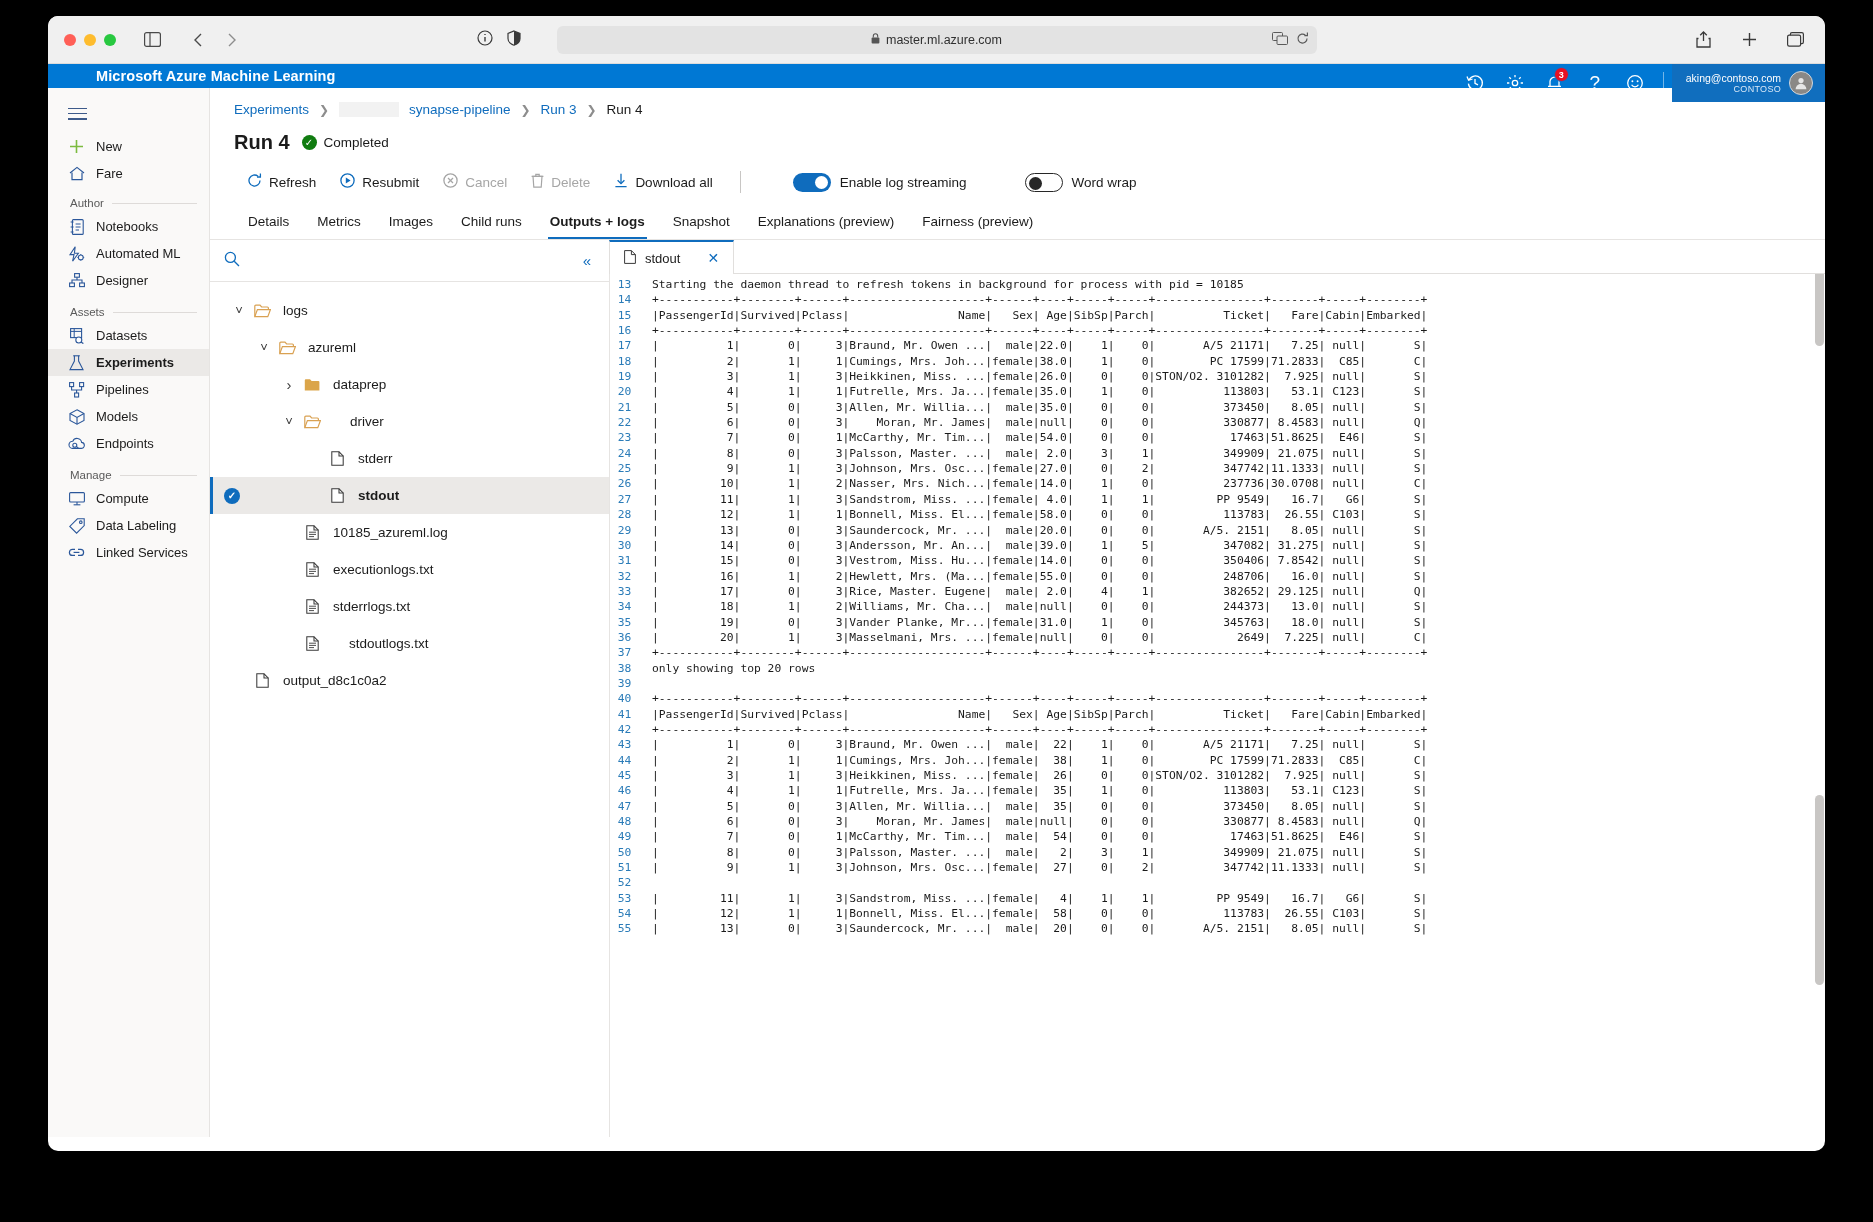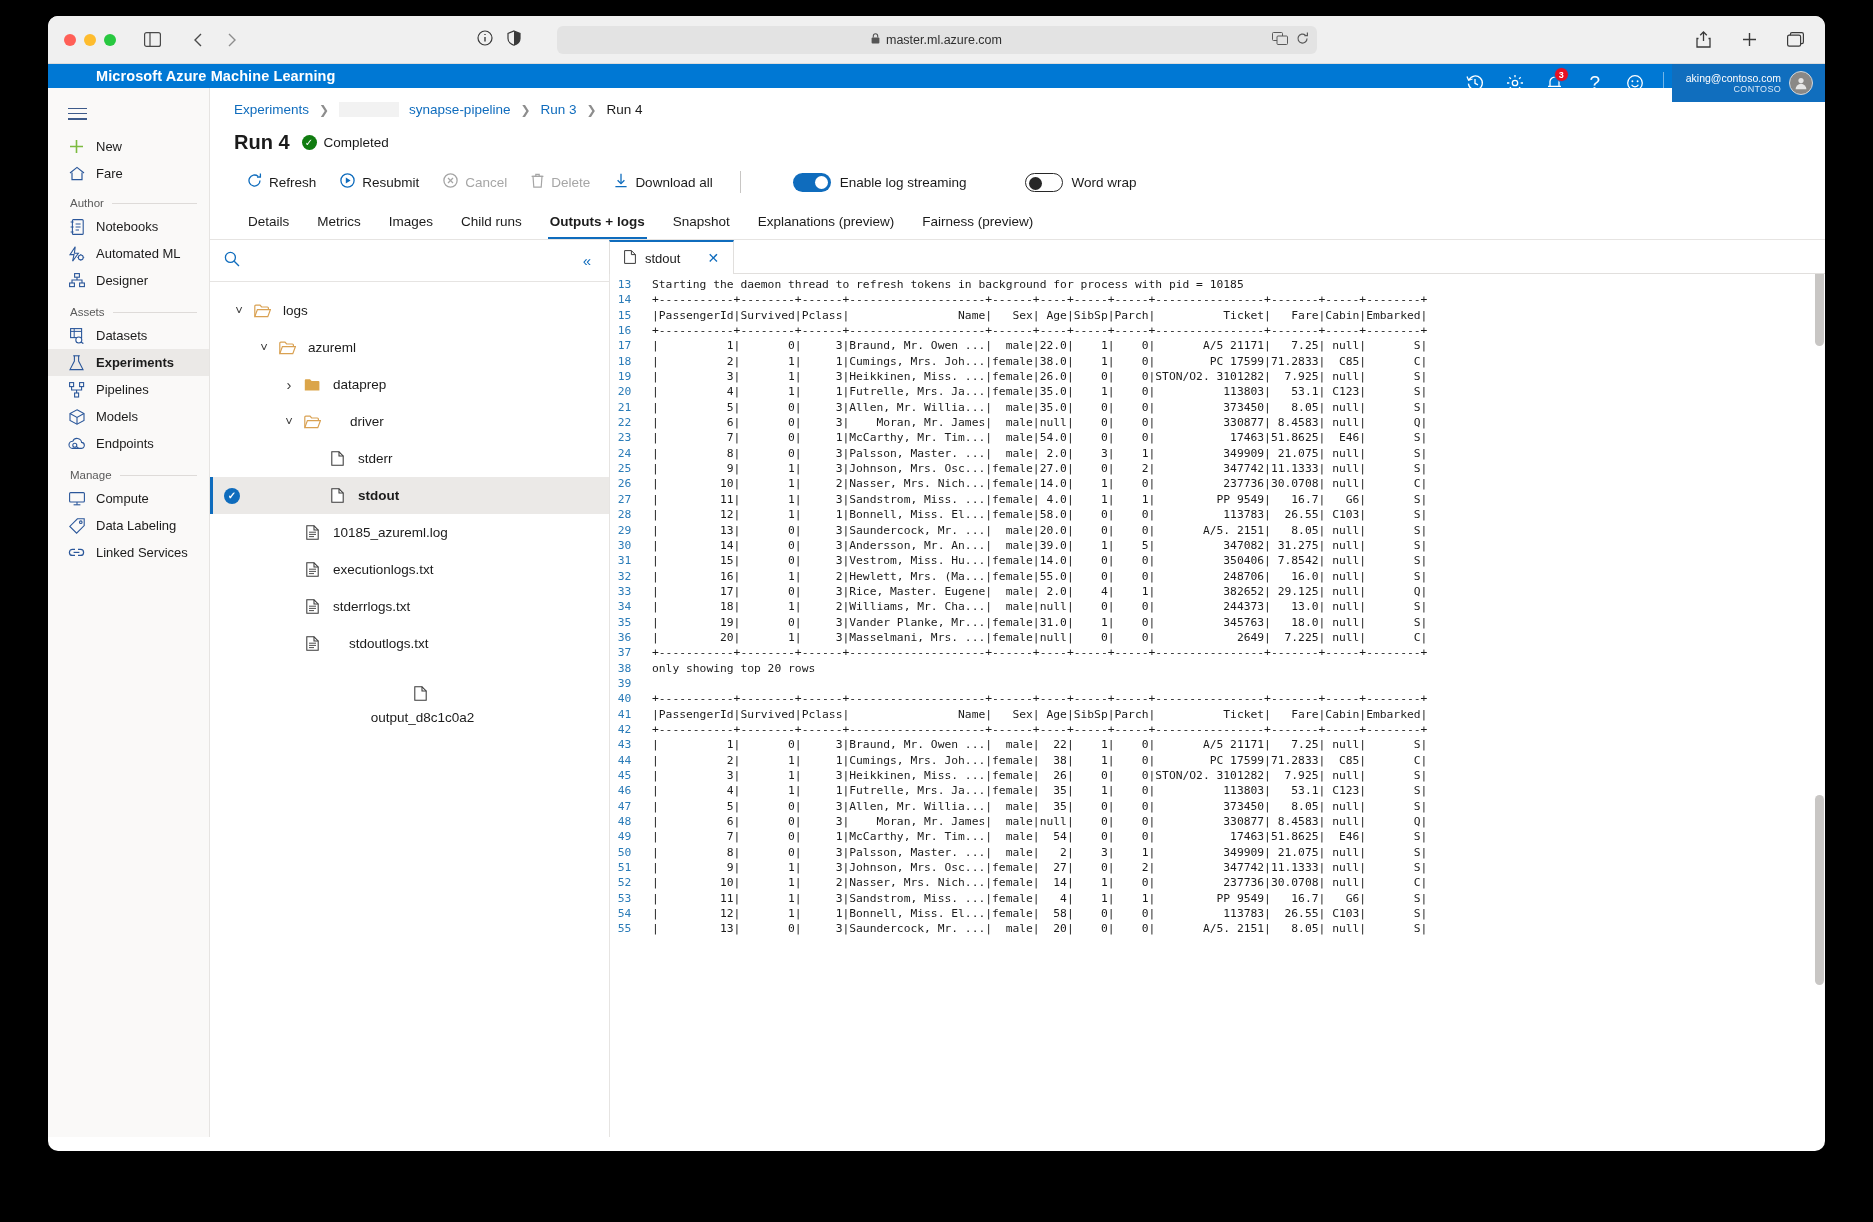--- a/index.html
+++ b/index.html
@@ -802,21 +802,21 @@
                     <svg width="13" height="15" viewBox="0 0 13 15">
                       <path d="M0.8 0.8 H8 L12.2 5 V14.2 H0.8 Z" fill="#fff" stroke="#3a3a3a" stroke-width="1.05"></path>
                       <polyline points="8,0.8 8,5 12.2,5" fill="none" stroke="#3a3a3a" stroke-width="1.05"></polyline>
                       <line x1="3" y1="7.2" x2="10" y2="7.2" stroke="#3a3a3a" stroke-width=".9"></line>
                       <line x1="3" y1="9.4" x2="10" y2="9.4" stroke="#3a3a3a" stroke-width=".9"></line>
                       <line x1="3" y1="11.6" x2="8" y2="11.6" stroke="#3a3a3a" stroke-width=".9"></line>
                     </svg>
                   </span>
                   <span style="margin-left: 20px; text-align: center;">stdoutlogs.txt</span>
                 </div>
-                <div class="ft-row" style="padding-left: 22px; flex-direction: column;">
+                <div class="ft-row" style="padding-left: 22px;">
                   <span class="chev blank" style="font-size: 15px; line-height: 1;">›</span>
                   <span class="file-ico">
                     <svg width="13" height="15" viewBox="0 0 13 15">
                       <path d="M0.8 0.8 H8 L12.2 5 V14.2 H0.8 Z" fill="#fff" stroke="#3a3a3a" stroke-width="1.05"></path>
                       <polyline points="8,0.8 8,5 12.2,5" fill="none" stroke="#3a3a3a" stroke-width="1.05"></polyline>
                     </svg>
                   </span>
                   <span style="margin-left: 4px;">output_d8c1c0a2</span>
                 </div>
               </div>
@@ -868,21 +868,21 @@
                 <div class="log-line"><span class="ln">42</span><span class="lt">+-----------+--------+------+--------------------+------+----+-----+-----+----------------+-------+-----+--------+</span></div>
                 <div class="log-line"><span class="ln">43</span><span class="lt">|          1|       0|     3|Braund, Mr. Owen ...|  male|  22|    1|    0|       A/5 21171|   7.25| null|       S|</span></div>
                 <div class="log-line"><span class="ln">44</span><span class="lt">|          2|       1|     1|Cumings, Mrs. Joh...|female|  38|    1|    0|        PC 17599|71.2833|  C85|       C|</span></div>
                 <div class="log-line"><span class="ln">45</span><span class="lt">|          3|       1|     3|Heikkinen, Miss. ...|female|  26|    0|    0|STON/O2. 3101282|  7.925| null|       S|</span></div>
                 <div class="log-line"><span class="ln">46</span><span class="lt">|          4|       1|     1|Futrelle, Mrs. Ja...|female|  35|    1|    0|          113803|   53.1| C123|       S|</span></div>
                 <div class="log-line"><span class="ln">47</span><span class="lt">|          5|       0|     3|Allen, Mr. Willia...|  male|  35|    0|    0|          373450|   8.05| null|       S|</span></div>
                 <div class="log-line"><span class="ln">48</span><span class="lt">|          6|       0|     3|    Moran, Mr. James|  male|null|    0|    0|          330877| 8.4583| null|       Q|</span></div>
                 <div class="log-line"><span class="ln">49</span><span class="lt">|          7|       0|     1|McCarthy, Mr. Tim...|  male|  54|    0|    0|           17463|51.8625|  E46|       S|</span></div>
                 <div class="log-line"><span class="ln">50</span><span class="lt">|          8|       0|     3|Palsson, Master. ...|  male|   2|    3|    1|          349909| 21.075| null|       S|</span></div>
                 <div class="log-line"><span class="ln">51</span><span class="lt">|          9|       1|     3|Johnson, Mrs. Osc...|female|  27|    0|    2|          347742|11.1333| null|       S|</span></div>
-                <div class="log-line"><span class="ln">52</span><span class="lt">|         10|       1|     2|Nasser, Mrs. Nich...|female|  14|    1|    0|          237736|30.0708| null|       C|</span></div>
+                <div class="log-line"><span class="ln">52</span></div>
                 <div class="log-line"><span class="ln">53</span><span class="lt">|         11|       1|     3|Sandstrom, Miss. ...|female|   4|    1|    1|         PP 9549|   16.7|   G6|       S|</span></div>
                 <div class="log-line"><span class="ln">54</span><span class="lt">|         12|       1|     1|Bonnell, Miss. El...|female|  58|    0|    0|          113783|  26.55| C103|       S|</span></div>
                 <div class="log-line"><span class="ln">55</span><span class="lt">|         13|       0|     3|Saundercock, Mr. ...|  male|  20|    0|    0|       A/5. 2151|   8.05| null|       S|</span></div>
               </div>
             <div class="scroll-track">
               <div class="scroll-thumb" style="top:6px;height:100px;"></div>
               <div class="scroll-thumb" style="top:555px;height:190px;"></div>
             </div>
           </div>
 

